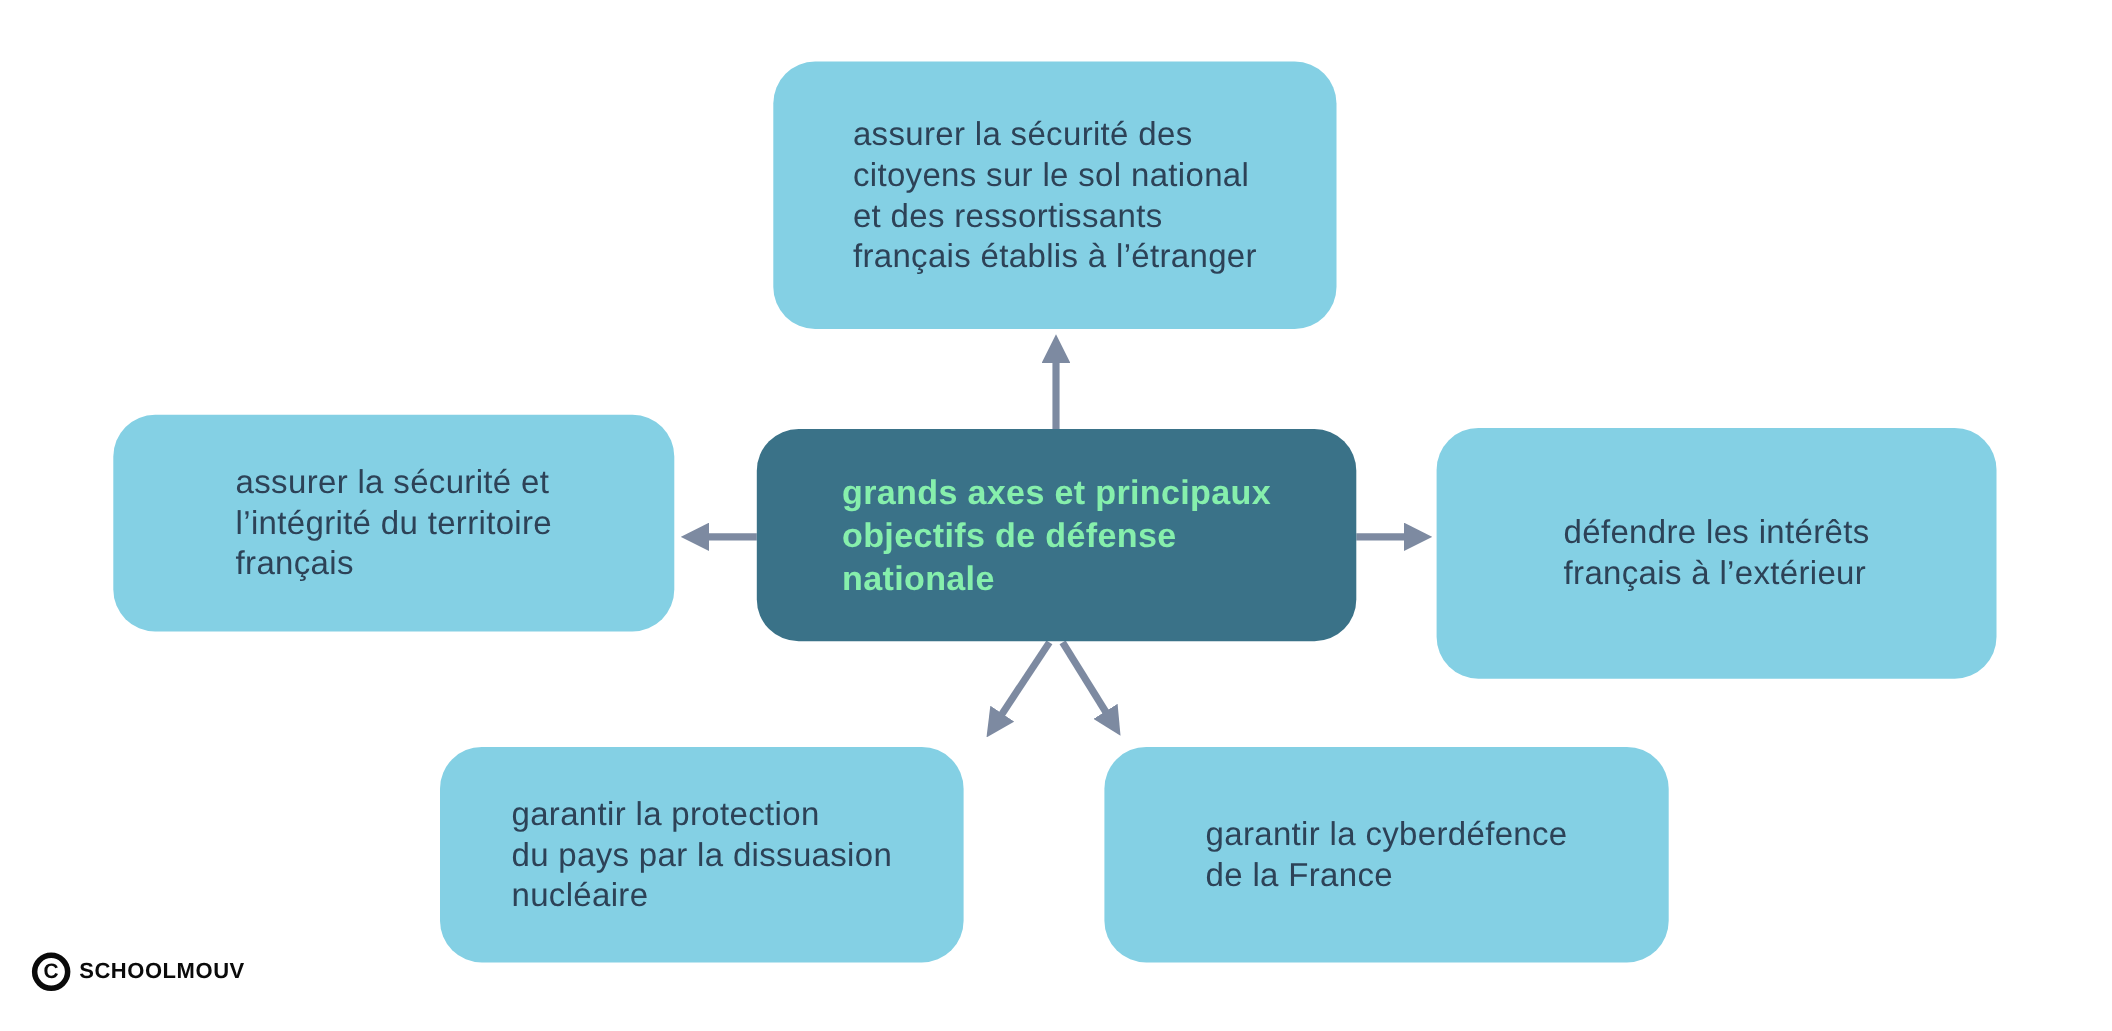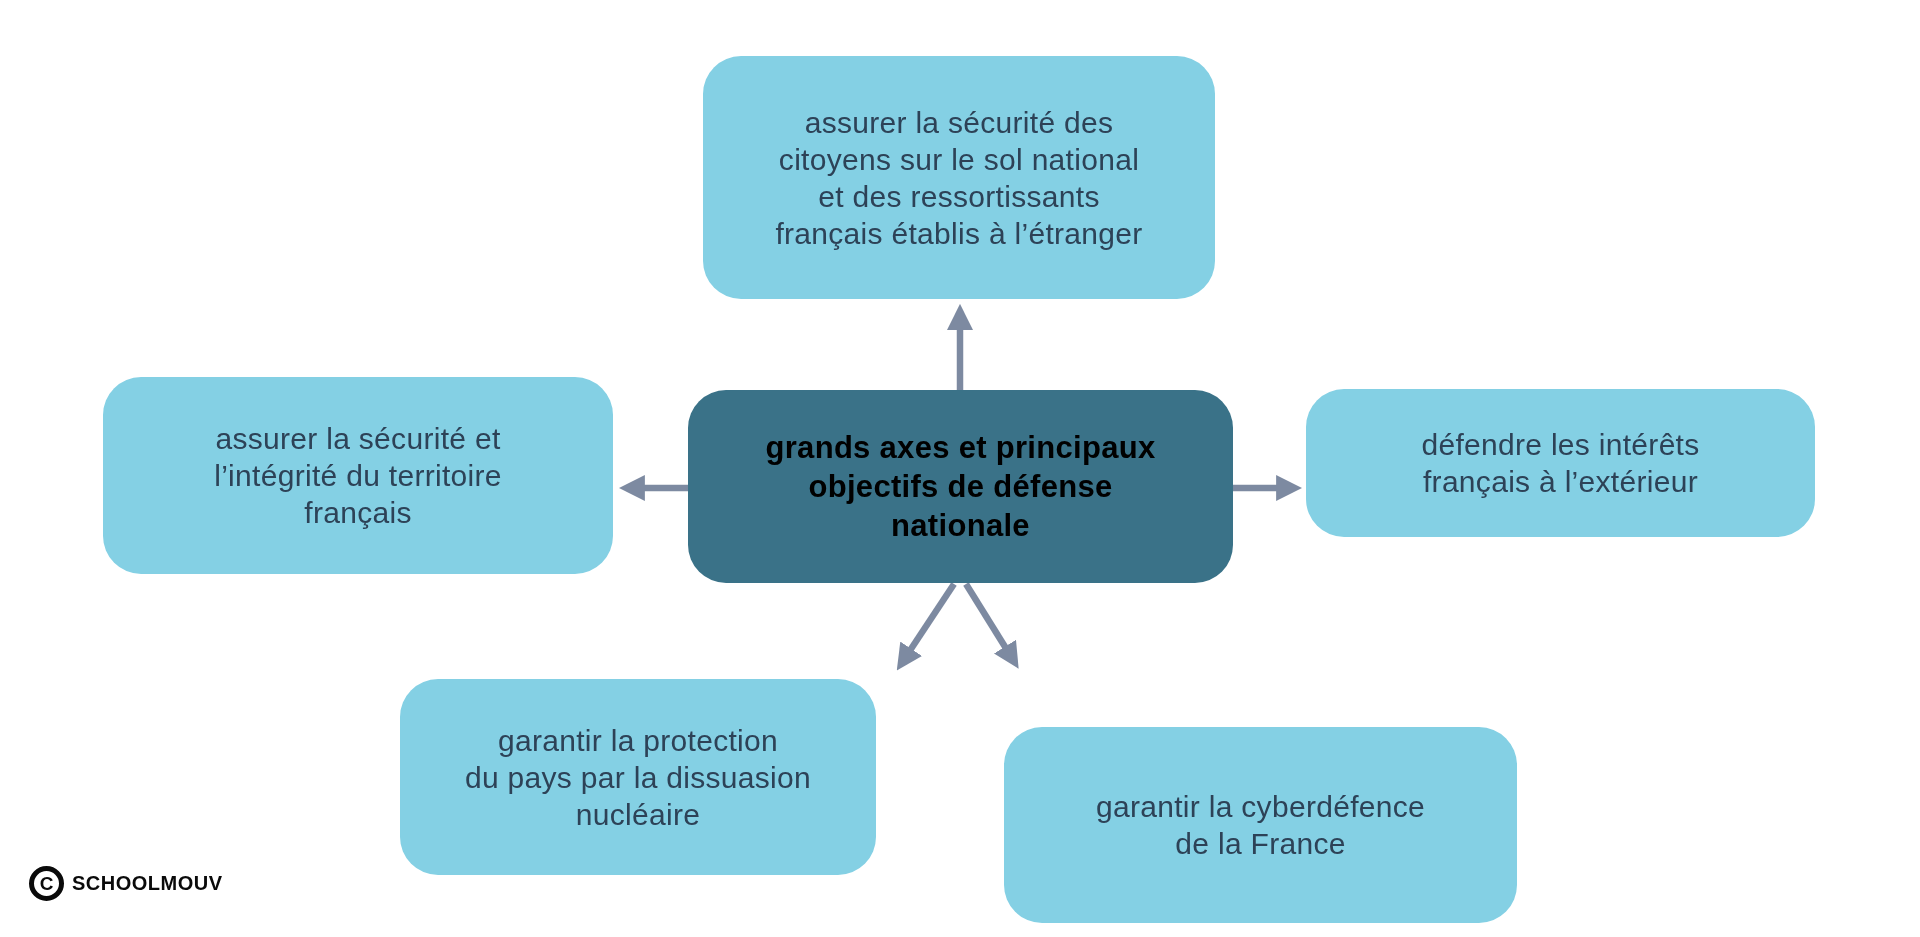--- a/index.html
+++ b/index.html
@@ -28,32 +28,32 @@
     display: flex;
     align-items: center;
     justify-content: center;
     color: #2d4257;
     font-size: 30px;
     line-height: 37px;
     letter-spacing: 0.3px;
   }
   .node .label {
     white-space: pre-line;
-    text-align: center;
+    text-align: left;
     padding: 0 14px;
   }
   .node-top          { left: 703px;  top: 56px;  width: 512px; height: 243px; }
   .node-left         { left: 103px;  top: 377px; width: 510px; height: 197px; }
-  .node-right        { left: 1306px; top: 389px; width: 509px; height: 148px; }
+  .node-right        { left: 1306px; top: 389px; width: 509px; height: 228px; }
   .node-bottom-left  { left: 400px;  top: 679px; width: 476px; height: 196px; }
-  .node-bottom-right { left: 1004px; top: 679px; width: 513px; height: 196px; margin-top: 48px; }
+  .node-bottom-right { left: 1004px; top: 679px; width: 513px; height: 196px; }
   .node-center {
     left: 688px; top: 390px; width: 545px; height: 193px;
     background: #3a7288;
-    color: #000000;
+    color: #86efac;
     font-weight: bold;
     font-size: 31px;
     line-height: 39px;
   }
   .logo {
     position: absolute;
     left: 29px;
     top: 866px;
     display: flex;
     align-items: center;

